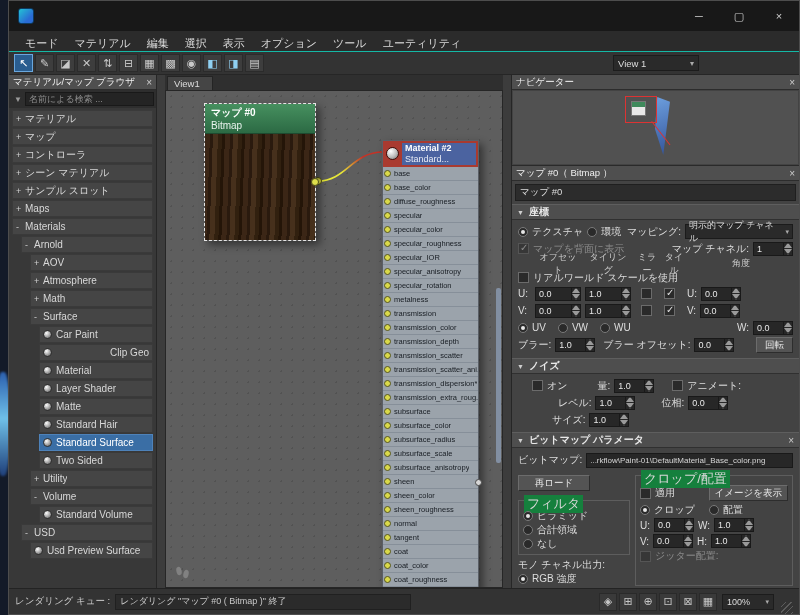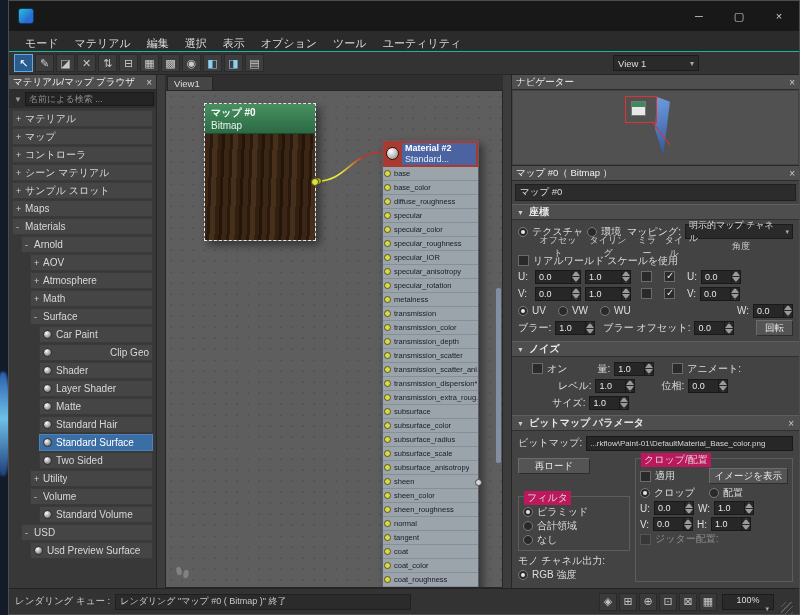--- a/index.html
+++ b/index.html
@@ -122,32 +122,32 @@
   .rb{width:10px;height:10px;border-radius:50%;background:#2a2a2a;border:1px solid #7a7a7a;position:relative;flex:0 0 10px;}
   .rb.on::after{content:"";position:absolute;left:2px;top:2px;width:4px;height:4px;border-radius:50%;background:#e6e6e6;}
   .combo{height:15px;background:#2a2a2a;border:1px solid #1b1b1b;display:flex;align-items:center;
     color:#ddd;font-size:9px;padding:0 3px;}
   .combo .arr{margin-left:auto;font-size:7px;color:#aaa;padding-left:3px;}
   .btn{height:16px;background:#545454;border:1px solid #6c6c6c;border-bottom-color:#2d2d2d;border-right-color:#2d2d2d;
     color:#e9e9e9;font-size:9.5px;display:inline-flex;align-items:center;justify-content:center;padding:0 8px;}
   .field{height:15px;background:#272727;border:1px solid #191919;color:#d6d6d6;font-size:8px;
     display:flex;align-items:center;padding:0 3px;white-space:nowrap;overflow:hidden;}
   .grpbox{border:1px solid #5d5d5d;position:relative;padding:8px 4px 3px 4px;}
-  .grpbox .legend{position:absolute;top:-6px;left:5px;background:#be185d;padding:0 3px;font-size:10px;color:#d7d7d7;}
+  .grpbox .legend{position:absolute;top:-6px;left:5px;background:#15803d;padding:0 3px;font-size:13px;color:#d7d7d7;}
   .bp-cols{display:flex;gap:5px;margin-top:6px;}
   
   .statusbar{flex:0 0 26px;background:#333;border-top:1px solid #232323;display:flex;align-items:center;
     padding:0 6px;gap:5px;}
   .stext{color:#c9c9c9;font-size:9.5px;white-space:nowrap;}
   .sfield{width:296px;height:16px;background:#2b2b2b;border:1px solid #202020;color:#c9c9c9;font-size:9px;
     display:flex;align-items:center;padding:0 4px;white-space:nowrap;overflow:hidden;}
   .sbtn{width:18px;height:18px;display:flex;align-items:center;justify-content:center;color:#c6c6c6;
     font-size:11px;background:#3a3a3a;border:1px solid #2a2a2a;}
   .zoomsel{width:52px;height:16px;background:#2a2a2a;border:1px solid #1c1c1c;display:flex;align-items:center;
-    color:#ddd;font-size:9px;padding:0 4px;flex-direction:column;}
+    color:#ddd;font-size:9px;padding:0 4px;}
   .zoomsel .arr{margin-left:auto;font-size:7px;color:#aaa;}
   .grip{width:12px;height:12px;margin-left:2px;align-self:flex-end;
     background:repeating-linear-gradient(135deg,transparent 0 3px,#5c5c5c 3px 4px);}
 </style>
 </head>
 <body>
 
 <div class="wallpaper">
   <div class="wallglow"></div>
 </div>
@@ -258,21 +258,21 @@
           <div class="tree-row" style="margin-left: 30px;">
             <span class="sphere"></span>
             <span class="tlbl">Car Paint</span>
           </div>
           <div class="tree-row" style="margin-left: 30px; justify-content: space-between;">
             <span class="sphere"></span>
             <span class="tlbl">Clip Geo</span>
           </div>
           <div class="tree-row" style="margin-left: 30px;">
             <span class="sphere"></span>
-            <span class="tlbl">Shader</span>
+            <span class="tlbl">Material</span>
           </div>
           <div class="tree-row" style="margin-left: 30px;">
             <span class="sphere"></span>
             <span class="tlbl">Layer Shader</span>
           </div>
           <div class="tree-row" style="margin-left: 30px;">
             <span class="sphere"></span>
             <span class="tlbl">Matte</span>
           </div>
           <div class="tree-row" style="margin-left: 30px;">
@@ -522,20 +522,29 @@
               <span class="rb on"></span>
               <span class="plbl">テクスチャ</span>
               <span class="rb"></span>
               <span class="plbl">環境</span>
               <span class="plbl" style="margin-left:auto">マッピング:</span>
               <span class="combo" style="width:108px">
                 <span>明示的マップ チャネル</span>
                 <span class="arr">▾</span>
               </span>
             </div>
+            <div class="prow">
+              <span class="cb checked dim"></span>
+              <span class="plbl dim">マップを背面に表示</span>
+              <span class="plbl" style="margin-left:auto">マップ チャネル:</span>
+              <span class="spin sm">
+                <b>1</b>
+                <i></i>
+              </span>
+            </div>
             <div class="prow hdr">
               <span style="width:13px"></span>
               <span style="width:46px;text-align:center">オフセット</span>
               <span style="width:46px;text-align:center">タイリング</span>
               <span style="width:24px;text-align:center">ミラー</span>
               <span style="width:22px;text-align:center">タイル</span>
               <span style="flex:1;text-align:center">角度</span>
             </div>
             <div class="prow" style="height:15px">
               <span class="cb"></span>
@@ -652,21 +661,21 @@
             <span class="x">×</span>
           </div>
           <div class="pbody">
             <div class="prow" style="height:18px">
               <span class="plbl">ビットマップ:</span>
               <span class="field" style="flex:1">...rkflow\Paint-01\DefaultMaterial_Base_color.png</span>
             </div>
             <div class="bp-cols">
               <div style="width:112px">
                 <span class="btn" style="width:72px">再ロード</span>
-                <div class="grpbox" style="margin-top:22px">
+                <div class="grpbox" style="margin-top:9px">
                   <span class="legend">フィルタ</span>
                   <div class="prow" style="height:14px">
                     <span class="rb on"></span>
                     <span class="plbl">ピラミッド</span>
                   </div>
                   <div class="prow" style="height:14px">
                     <span class="rb"></span>
                     <span class="plbl">合計領域</span>
                   </div>
                   <div class="prow" style="height:14px">

